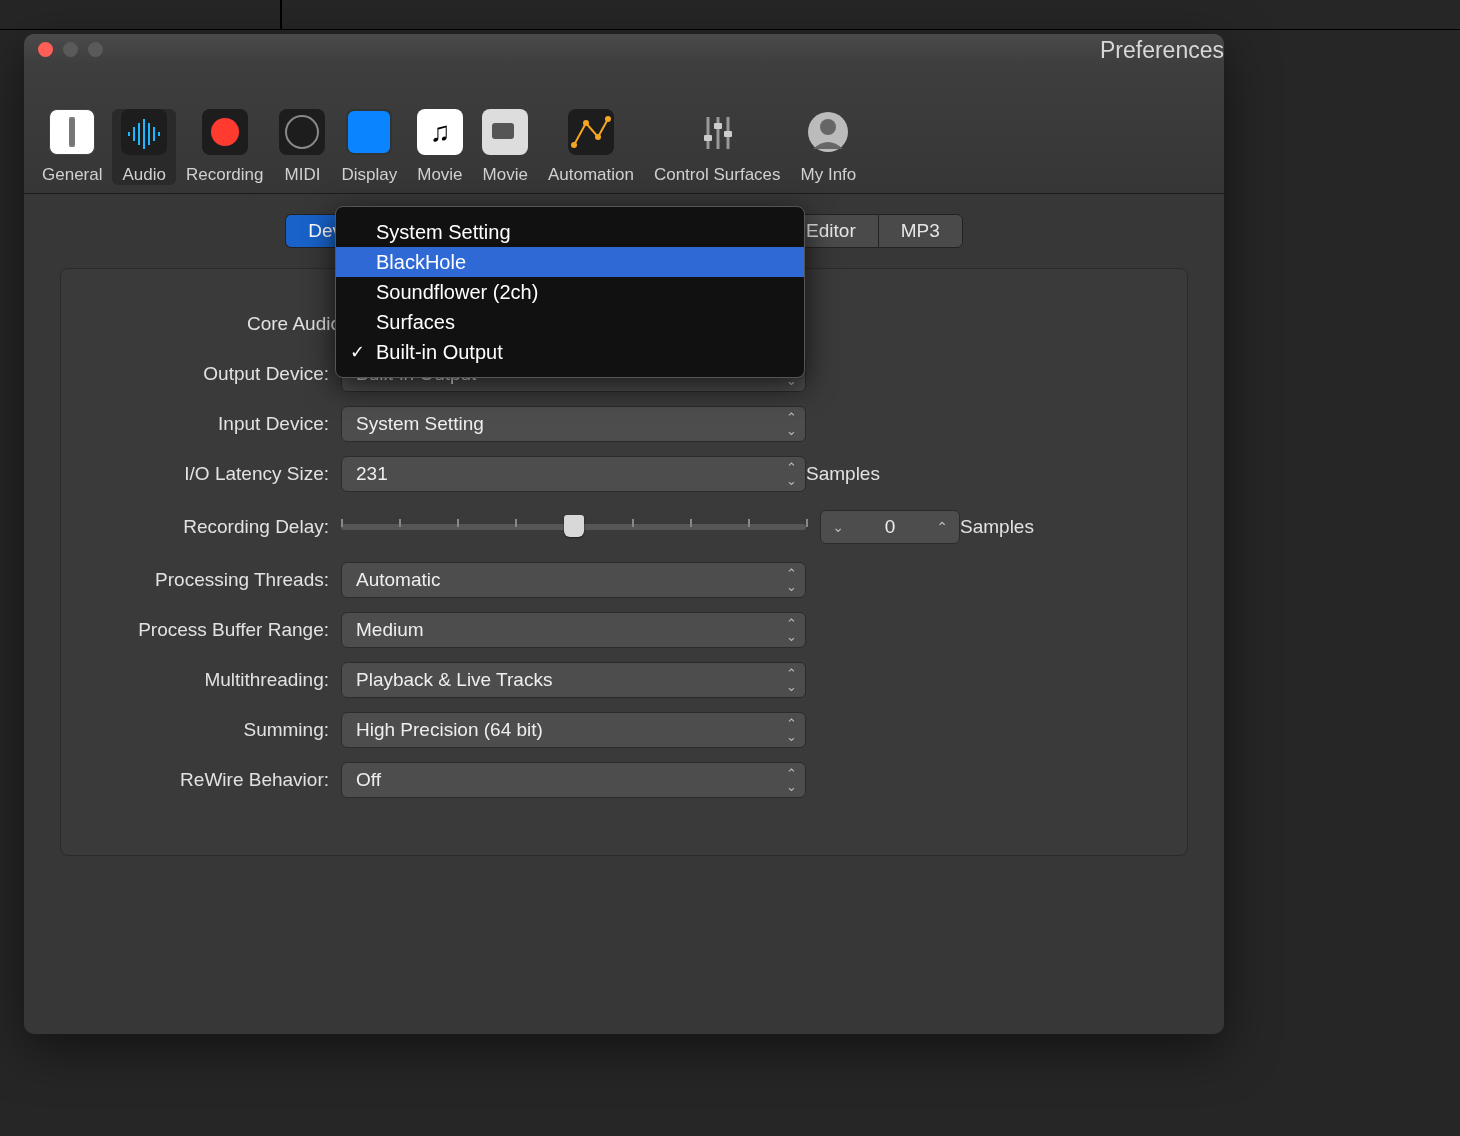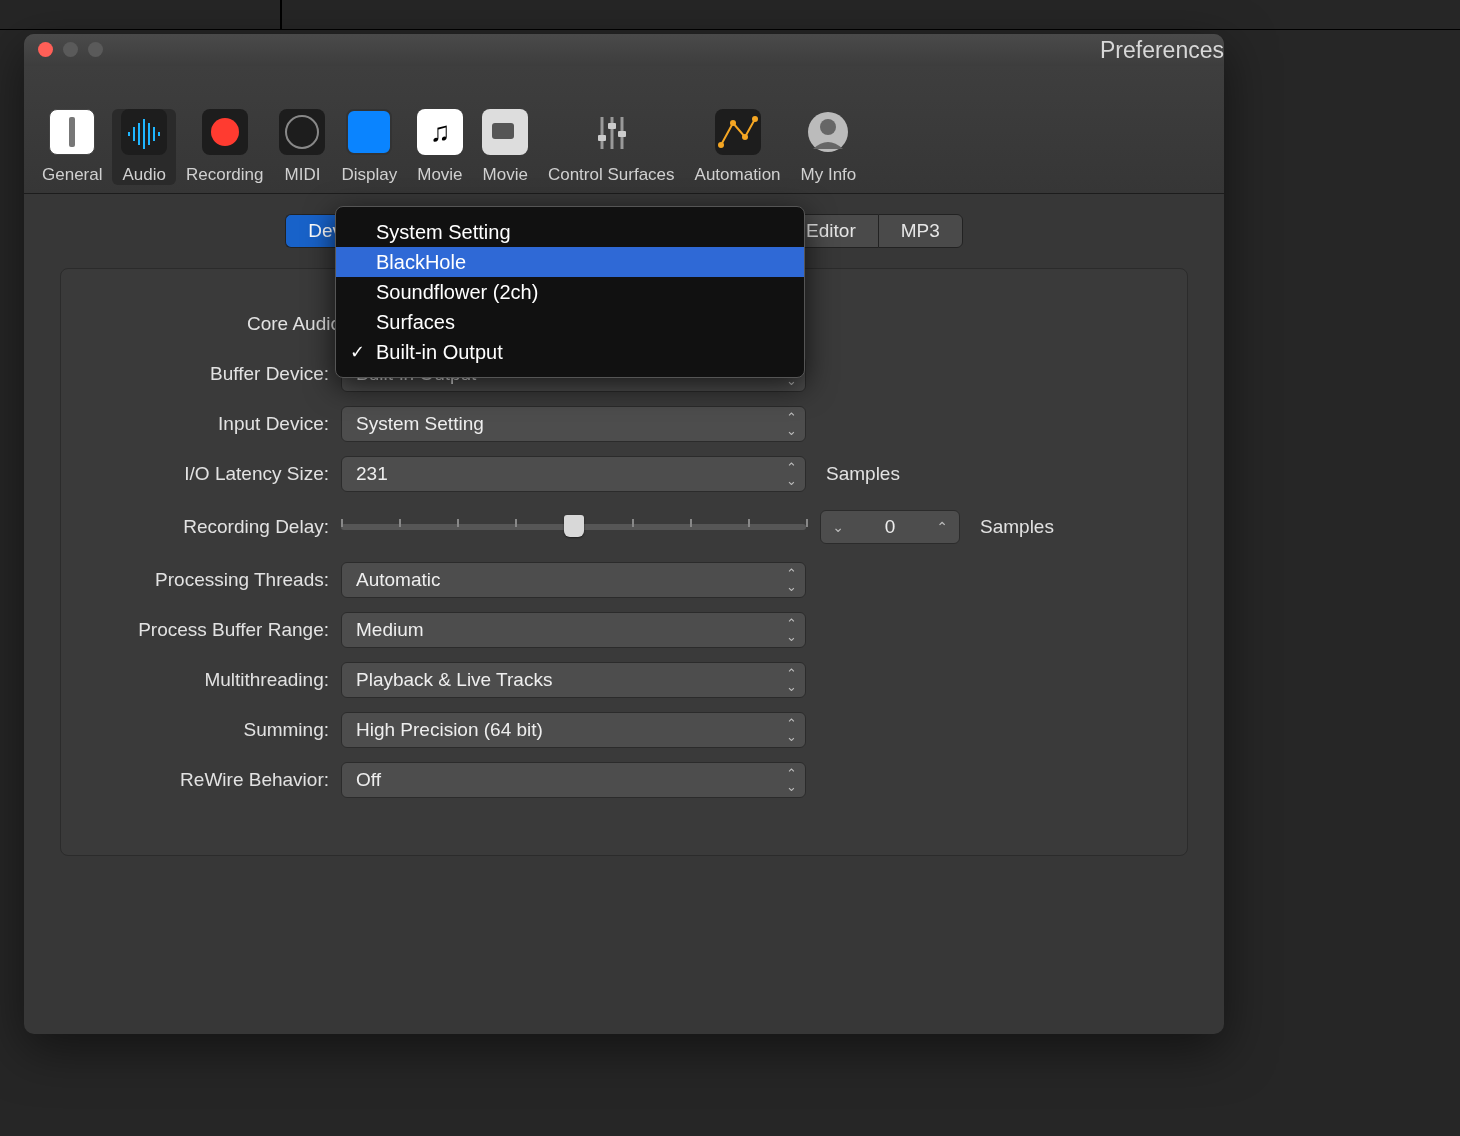--- a/index.html
+++ b/index.html
@@ -29,21 +29,21 @@
   .subtab { background:#4a4a4a; color:#e6e6e6; font-size:19px; padding:5px 22px; border:1px solid #222; border-right:none; cursor:default;}
   .subtab:first-child{ border-radius:6px 0 0 6px;}
   .subtab:last-child{ border-radius:0 6px 6px 0; border-right:1px solid #222;}
   .subtab.active{ background:#1862c9; color:#fff;}
   
   .panel { margin:0 36px; border:1px solid #2b2b2b; border-radius:8px; padding:30px 30px 50px 30px; background:#3a3a3a;}
   .row { display:flex; align-items:center; height:50px;}
   .row label{ width:250px; text-align:right; color:#e2e2e2; font-size:19px; padding-right:12px;}
   .combo { width:465px; height:36px; background:#4d4d4d; border:1px solid #2b2b2b; border-radius:6px; color:#eee; font-size:19px; padding:0 30px 0 14px; position:relative; line-height:34px;}
   .combo .car { position:absolute; right:8px; top:4px; font-size:13px; color:#bbb; line-height:13px;}
-  .suffix { color:#e2e2e2; font-size:19px; padding-left:20px;}
+  .suffix { color:#e2e2e2; font-size:19px; padding-left:0;}
   .static { color:#e2e2e2; font-size:19px; padding-left:4px;}
   
   .slider-wrap { width:465px; display:flex; align-items:center;}
   .slider { flex:1; height:6px; background:#565656; border-radius:3px; position:relative;}
   .slider .tick { position:absolute; top:-5px; width:2px; height:8px; background:#888;}
   .slider .thumb { position:absolute; top:-9px; width:20px; height:22px; background:#d8d8d8; border-radius:3px 3px 6px 6px; transform:translateX(-50%); box-shadow:0 1px 2px rgba(0,0,0,.5);}
   .stepper { margin-left:14px; width:140px; height:34px; display:flex; border:1px solid #2b2b2b; border-radius:6px; background:#4d4d4d; color:#eee;}
   .stepper .arr { width:34px; display:flex; align-items:center; justify-content:center; font-size:14px; color:#bbb; cursor:default;}
   .stepper .val { flex:1; text-align:center; line-height:32px; font-size:19px;}
   
@@ -126,49 +126,49 @@
     </div>
     <div class="tool">
       <div class="ticon ic-score"></div>
       <div class="tlabel">Movie</div>
     </div>
     <div class="tool">
       <div class="ticon ic-movie"></div>
       <div class="tlabel">Movie</div>
     </div>
     <div class="tool">
+      <div class="ticon ic-auto">
+        <svg width="46" height="46">
+            <polyline points="6,36 18,14 30,28 40,10" fill="none" stroke="#f5a623" stroke-width="2"></polyline>
+            <circle cx="6" cy="36" r="3" fill="#f5a623"></circle>
+            <circle cx="18" cy="14" r="3" fill="#f5a623"></circle>
+            <circle cx="30" cy="28" r="3" fill="#f5a623"></circle>
+            <circle cx="40" cy="10" r="3" fill="#f5a623"></circle>
+          </svg>
+      </div>
+      <div class="tlabel">Automation</div>
+    </div>
+    <div class="tool">
       <div class="ticon ic-cs">
         <svg width="46" height="46">
             <g stroke="#999" stroke-width="3">
               <line x1="14" y1="8" x2="14" y2="40"></line>
               <line x1="24" y1="8" x2="24" y2="40"></line>
               <line x1="34" y1="8" x2="34" y2="40"></line>
             </g>
             <g fill="#ccc">
               <rect x="10" y="26" width="8" height="6" rx="1"></rect>
               <rect x="20" y="14" width="8" height="6" rx="1"></rect>
               <rect x="30" y="22" width="8" height="6" rx="1"></rect>
             </g>
           </svg>
       </div>
       <div class="tlabel">Control Surfaces</div>
     </div>
     <div class="tool">
-      <div class="ticon ic-auto">
-        <svg width="46" height="46">
-            <polyline points="6,36 18,14 30,28 40,10" fill="none" stroke="#f5a623" stroke-width="2"></polyline>
-            <circle cx="6" cy="36" r="3" fill="#f5a623"></circle>
-            <circle cx="18" cy="14" r="3" fill="#f5a623"></circle>
-            <circle cx="30" cy="28" r="3" fill="#f5a623"></circle>
-            <circle cx="40" cy="10" r="3" fill="#f5a623"></circle>
-          </svg>
-      </div>
-      <div class="tlabel">Automation</div>
-    </div>
-    <div class="tool">
       <div class="ticon ic-info">
         <svg width="46" height="46">
             <circle cx="23" cy="23" r="20" fill="#bbb"></circle>
             <circle cx="23" cy="18" r="8" fill="#666"></circle>
             <path d="M8 40 Q23 26 38 40" fill="#666"></path>
           </svg>
       </div>
       <div class="tlabel">My Info</div>
     </div>
   </div>
@@ -180,21 +180,21 @@
       <div class="subtab" style="width:140px">Sampler</div>
       <div class="subtab" style="width:200px;text-align:right">Audio File Editor</div>
       <div class="subtab">MP3</div>
     </div>
 
     <div class="panel">
       <div class="row">
         <label style="width:262px;">Core Audio</label>
       </div>
       <div class="row">
-        <label>Buffer Device:</label>
+        <label>Output Device:</label>
         <div class="combo">
           <span>Built-in Output</span>
           <span class="car">⌃<br>⌄</span>
         </div>
       </div>
       <div class="row">
         <label>Input Device:</label>
         <div class="combo">
           <span>System Setting</span>
           <span class="car">⌃<br>⌄</span>

